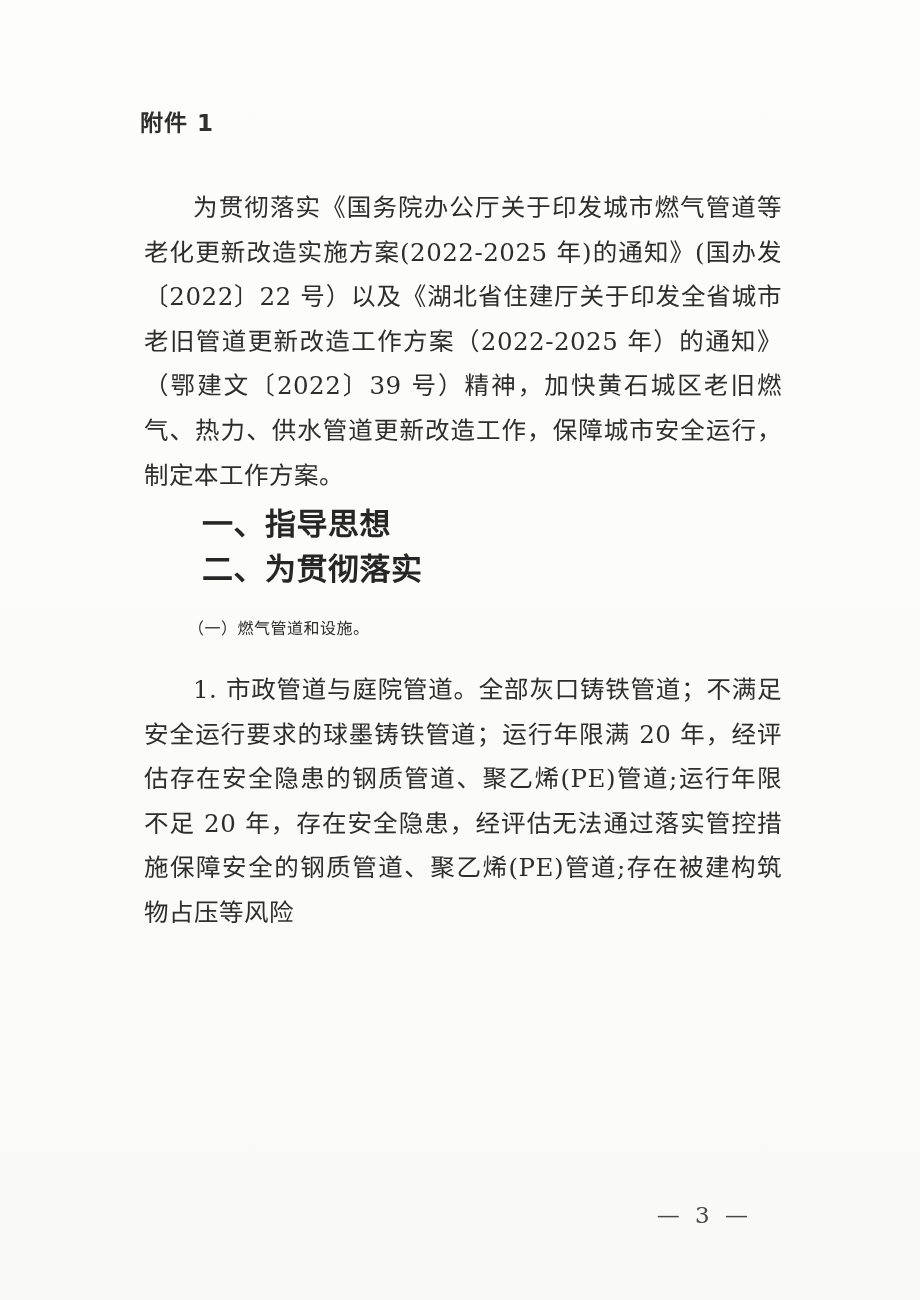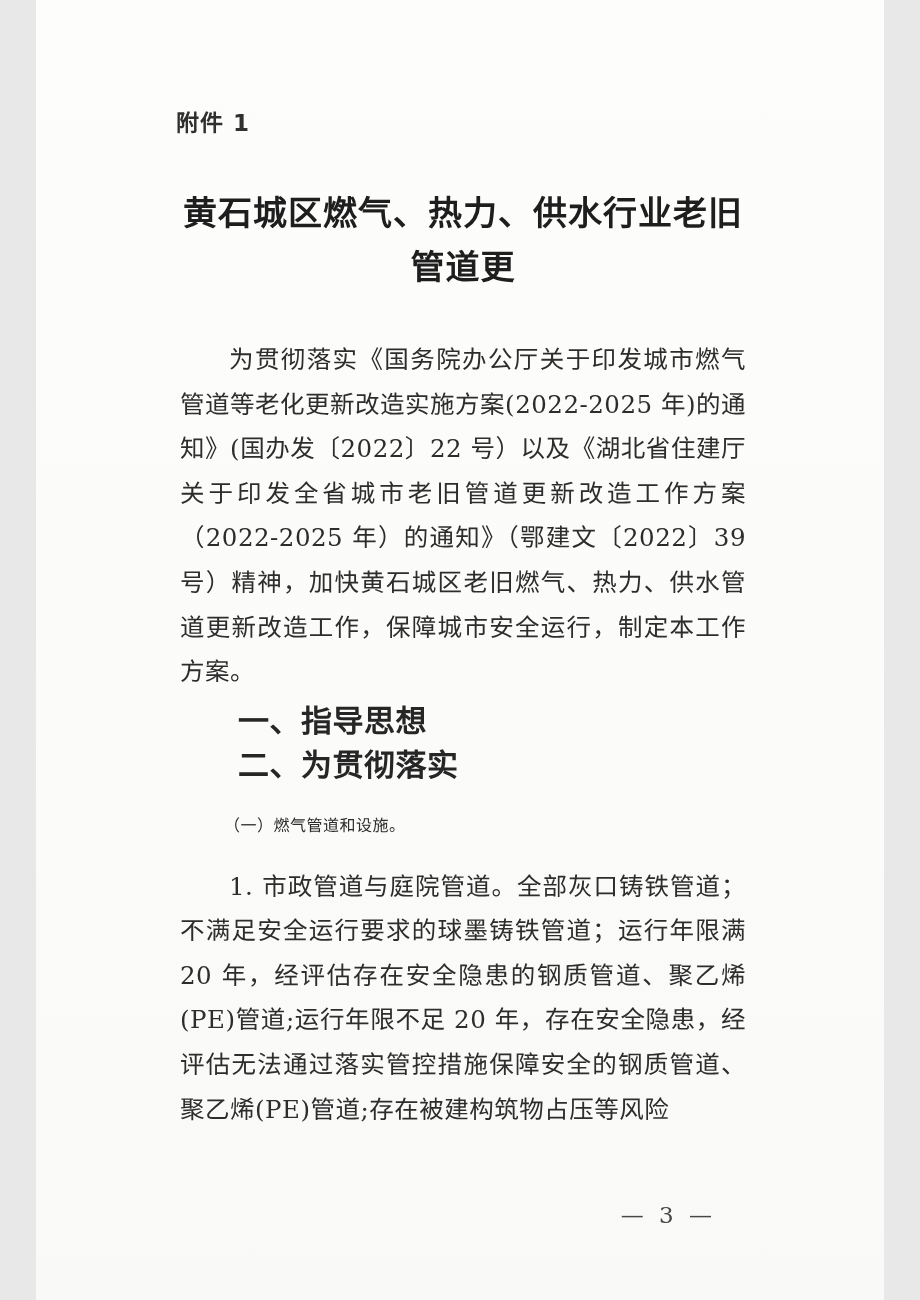--- a/index.html
+++ b/index.html
@@ -2,21 +2,21 @@
 <html lang="zh-CN"><head>
 <meta charset="utf-8">
 <style>
   html, body {
     margin: 0;
     padding: 0;
     background: #e8e8e8;
   }
   .page {
     position: relative;
-    width: 848px;
+    width: 920px;
     height: 1300px;
     margin: 0 auto;
     background: linear-gradient(180deg, #fdfdfc 0%, #fbfbfa 60%, #f9f9f8 100%);
     overflow: hidden;
     color: #2b2b2b;
     font-family: "DejaVu Serif", "Liberation Serif", serif;
   }
   .content {
     padding: 108px 134px 0 140px; 
   }
@@ -81,21 +81,20 @@
 </style>
 </head>
 <body>
 
 <div class="page">
   <div class="content">
 
     <div class="attachment-label">附件 1</div>
 
     <div class="doc-title">
-      <div>黄石城区燃气、热力、供水行业老旧管道更</div>
     </div>
 
     <div class="body-text">
       <p class="para">为贯彻落实《国务院办公厅关于印发城市燃气管道等老化更新改造实施方案(2022-2025 年)的通知》(国办发〔2022〕22 号）以及《湖北省住建厅关于印发全省城市老旧管道更新改造工作方案（2022-2025 年）的通知》（鄂建文〔2022〕39 号）精神，加快黄石城区老旧燃气、热力、供水管道更新改造工作，保障城市安全运行，制定本工作方案。</p>
 
       <p class="section-heading">一、指导思想</p>
 
 
       <p class="section-heading">二、为贯彻落实</p>
 

